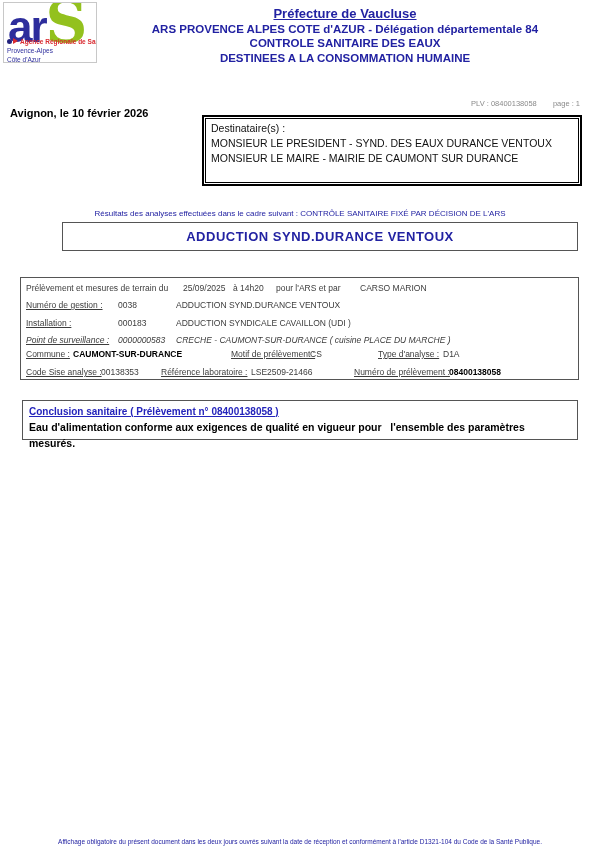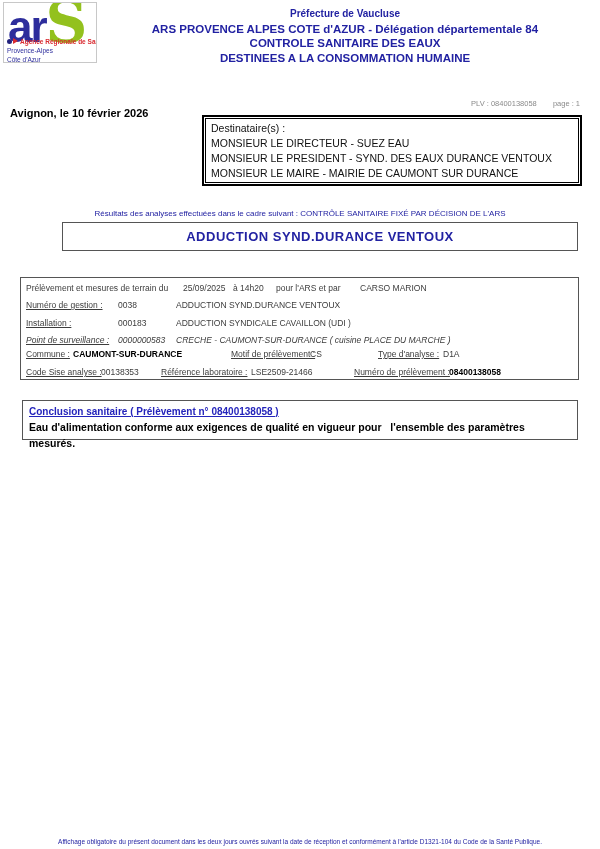--- a/index.html
+++ b/index.html
@@ -14,21 +14,21 @@
   .logo-s { font-size:58px; font-weight:bold; color:#93c11e; font-family:"DejaVu Serif", serif; }
   .logo-lines { position:absolute; left:3px; top:31px; line-height:9px; white-space:nowrap; }
   .logo-agency { font-size:6.5px; color:#d92b31; font-weight:bold; }
   .logo-dot-blue { display:inline-block; width:5px; height:5px; border-radius:50%; background:#23237d; margin-right:1px; }
   .logo-dot-red { display:inline-block; width:0; height:0; border-top:3px solid transparent; border-bottom:3px solid transparent; border-left:5px solid #d92b31; margin-right:2px; }
   .logo-region { font-size:6.5px; color:#2d2d9c; }
 
   
   .hdr { position:absolute; left:105px; top:7px; width:480px; text-align:center; color:#2222a2; font-weight:bold; }
   .hdr div { line-height:14.5px; }
-  .hdr .h1 { font-size:10px; }
+  .hdr .h1 { font-size:13px;text-decoration:underline; }
   .hdr .h2 { font-size:11.5px; }
 
   .plv-line { position:absolute; top:99px; right:20px; font-size:7.5px; color:#8a8a8a; }
   .plv-line span { margin-left:14px; }
   .dateline { position:absolute; left:10px; top:107px; font-size:11px; font-weight:bold; color:#000; }
 
   
   .recip { position:absolute; left:205px; top:118px; width:374px; height:65px;
            border:1px solid #000; box-shadow:0 0 0 1px #fff, 0 0 0 3px #000;
            padding:2px 5px; background:#fff; }
@@ -85,21 +85,20 @@
 
   <div class="plv-line">
     <span style="margin-left:0">PLV : 08400138058</span>
     <span>page : 1</span>
   </div>
 
   <div class="dateline">Avignon, le 10 février 2026</div>
 
   <div class="recip">
     <div>Destinataire(s) :</div>
-    <div>MONSIEUR LE DIRECTEUR - SUEZ EAU</div>
     <div>MONSIEUR LE PRESIDENT - SYND. DES EAUX DURANCE VENTOUX</div>
     <div>MONSIEUR LE MAIRE - MAIRIE DE CAUMONT SUR DURANCE</div>
   </div>
 
   <div class="context">Résultats des analyses effectuées dans le cadre suivant : CONTRÔLE SANITAIRE FIXÉ PAR DÉCISION DE L'ARS</div>
 
   <div class="netbox">
     <span>ADDUCTION SYND.DURANCE VENTOUX</span>
   </div>
 

